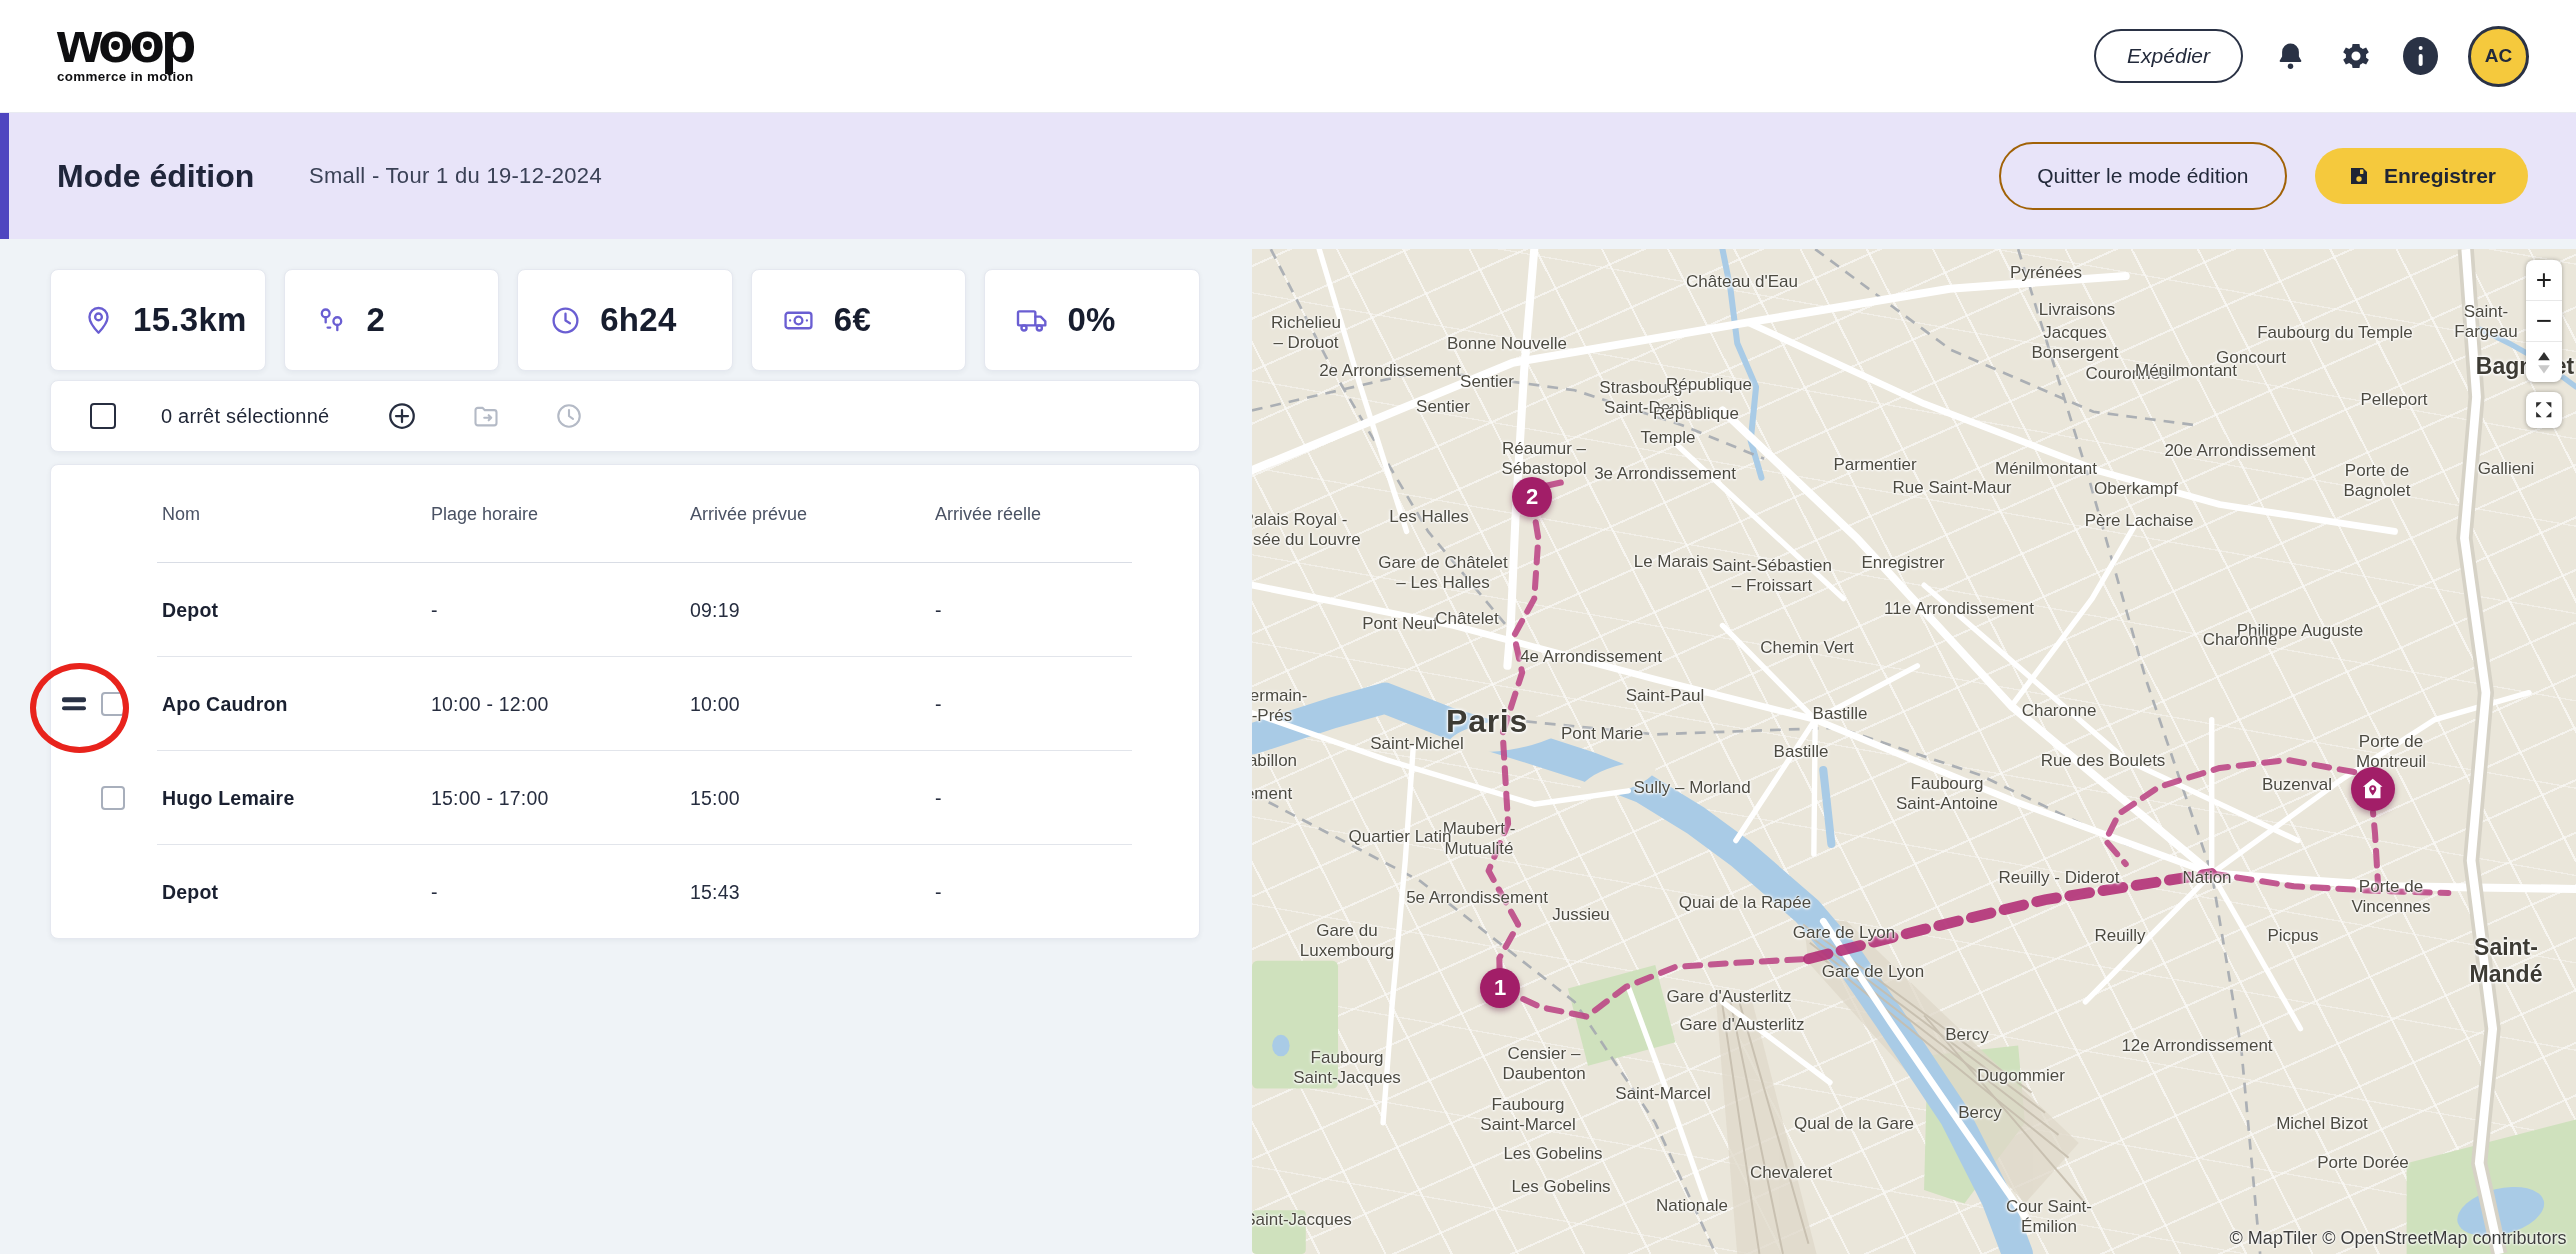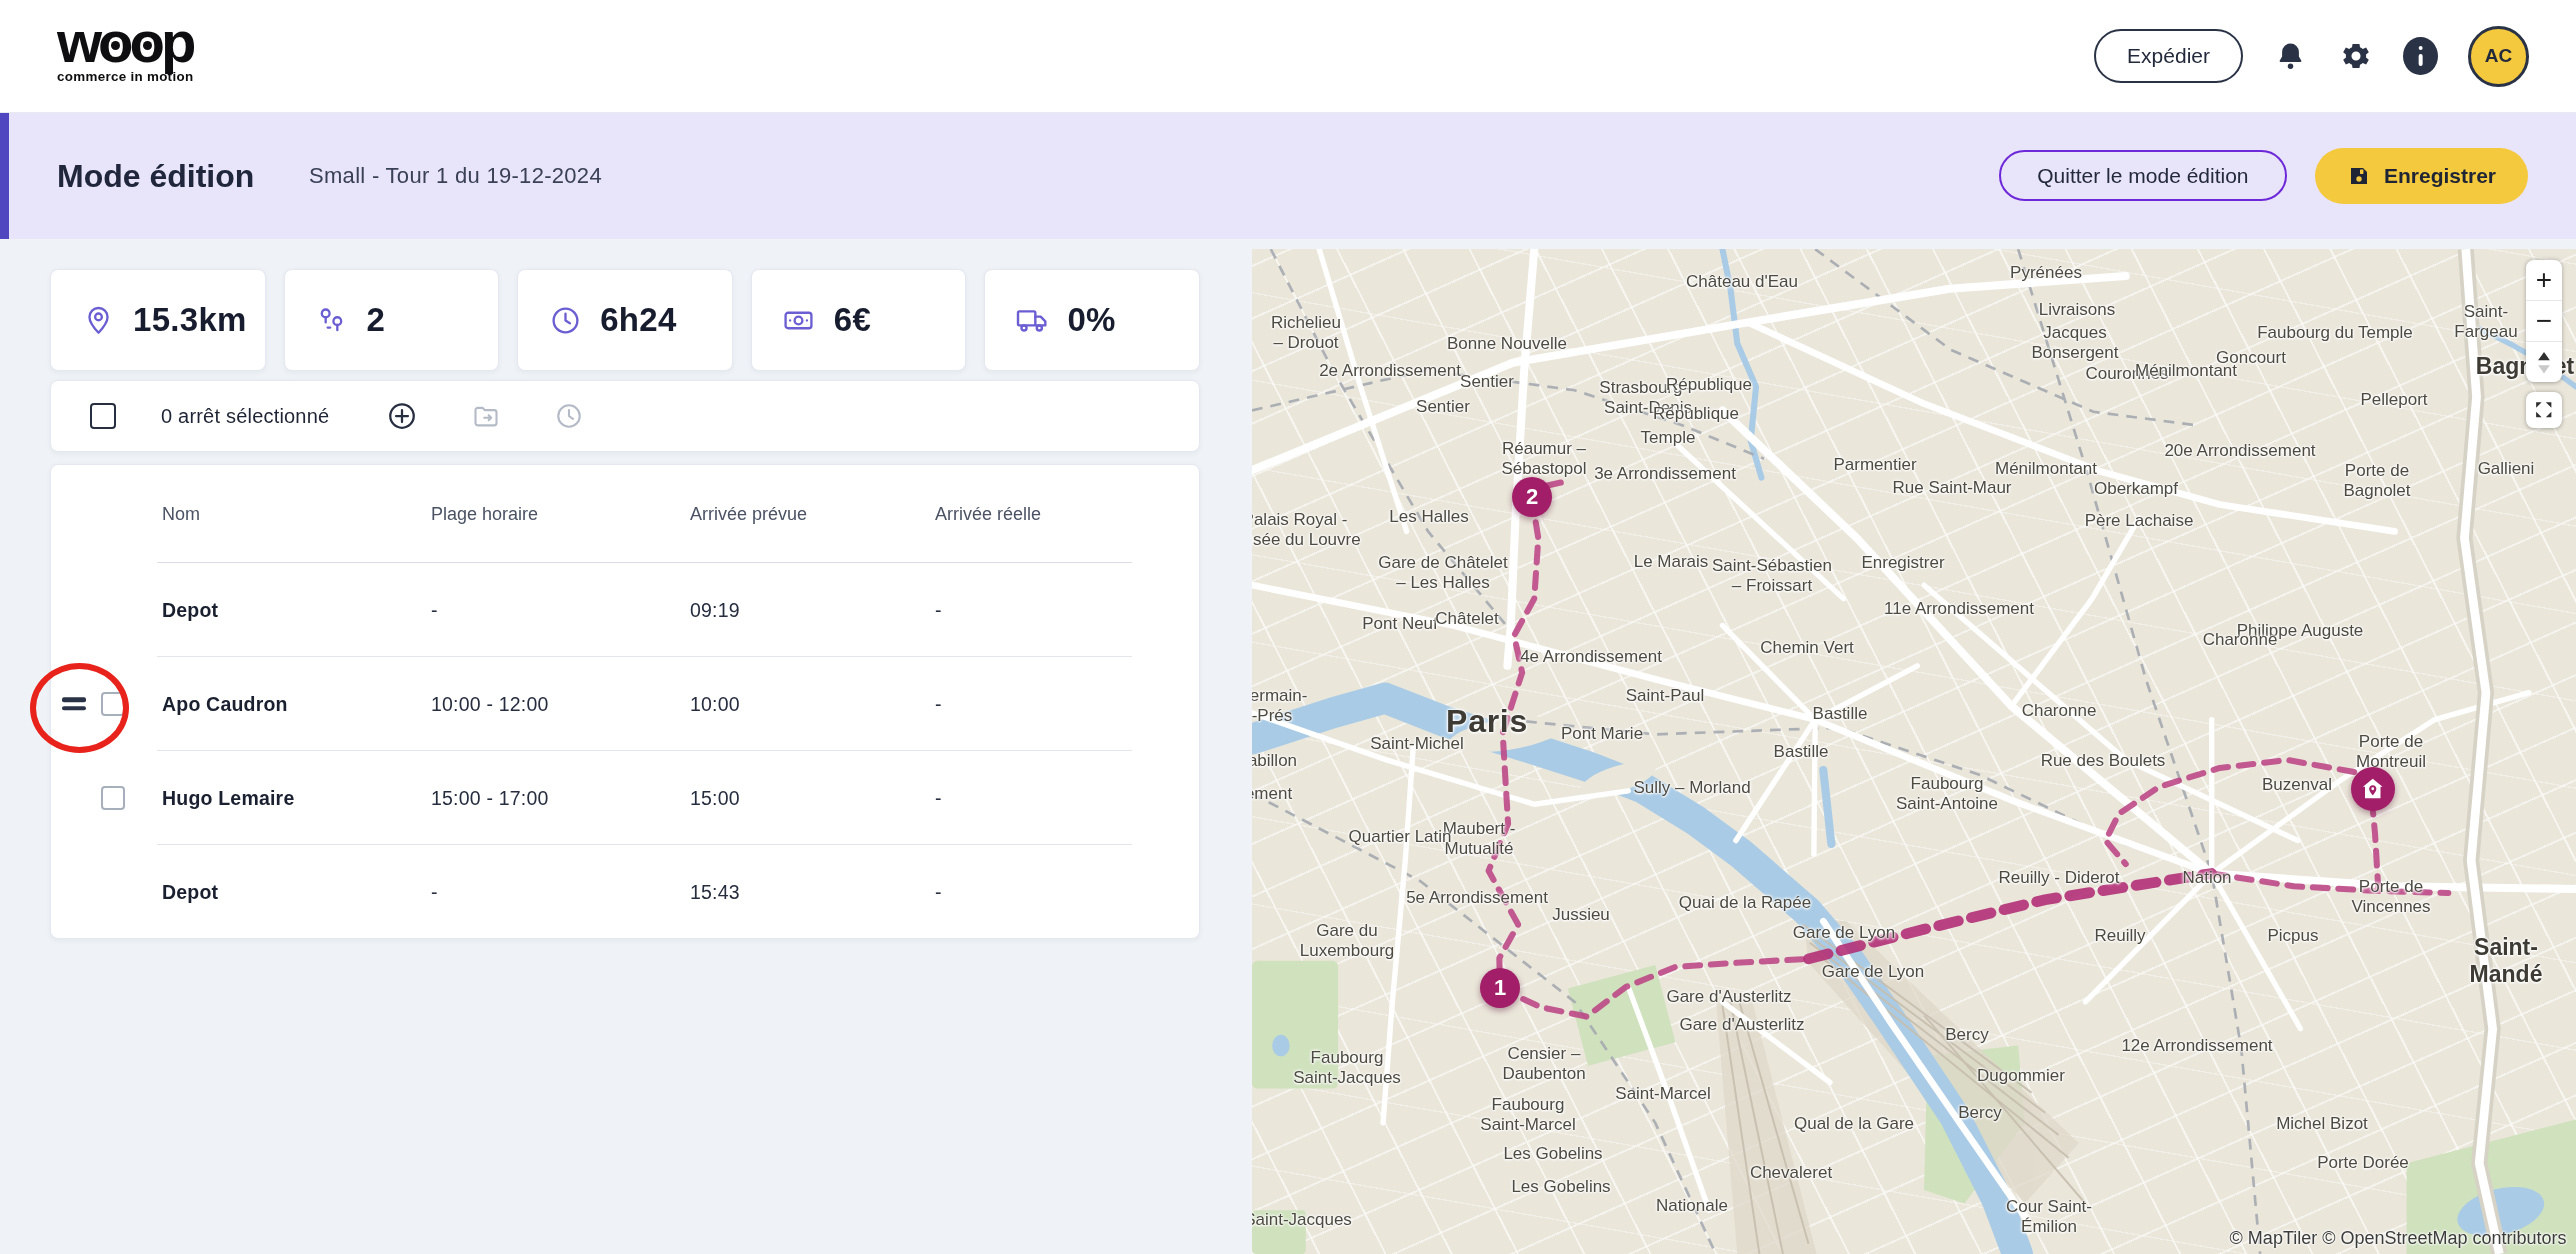--- a/index.html
+++ b/index.html
@@ -16,39 +16,39 @@
   .logo-dot.d1{left:54px;} .logo-dot.d2{left:86px;}
   .logo-tag{font-size:13.4px;font-weight:600;color:#0E0E10;letter-spacing:0.3px;display:block;margin-top:4px;}
   .mainnav{position:absolute;left:323px;top:0;height:112px;display:flex;align-items:center;gap:62px;}
   .nav-link{font-size:20px;font-weight:500;color:#2A3245;height:112px;display:flex;align-items:center;
             position:relative;cursor:pointer;white-space:nowrap;}
   .nav-link.active::after{content:"";position:absolute;left:50%;transform:translateX(-50%);
             bottom:10.8px;width:62px;height:6.7px;background:#F5C93D;border-radius:1.3px;}
   .nav-actions{position:absolute;right:47px;top:0;height:112px;display:flex;align-items:center;gap:30px;}
   .btn-outline{height:54px;padding:0 31px;border:2px solid #2A3245;border-radius:672px;background:#fff;
             font-size:21px;font-weight:500;color:#232A3B;display:flex;align-items:center;cursor:pointer;
-            font-family:"Liberation Sans",sans-serif;}
+            font-family:"Liberation Sans",sans-serif;font-style:italic;}
   .icon-btn{width:35px;height:35px;display:flex;align-items:center;justify-content:center;cursor:pointer;}
   .info-badge{width:35px;height:38px;border-radius:50%;background:#2A3245;position:relative;cursor:pointer;}
   .info-badge::before{content:"";position:absolute;left:50%;top:8.7px;transform:translateX(-50%);
             width:4.7px;height:4.7px;border-radius:50%;background:#fff;}
   .info-badge::after{content:"";position:absolute;left:50%;top:17px;transform:translateX(-50%);
             width:4.7px;height:12px;border-radius:2px;background:#fff;}
   .avatar{width:55px;height:55px;border-radius:50%;background:#F5C93D;border:3.4px solid #2A3245;
           display:flex;align-items:center;justify-content:center;font-size:19px;font-weight:700;color:#232A3B;cursor:pointer;}
 
   
   .banner{position:absolute;left:0;top:112px;width:2576px;height:127px;background:#E8E4F9;z-index:5;}
   .banner-stripe{position:absolute;left:0;top:0;width:8.7px;height:127px;background:#4F46C0;}
   .banner-title{position:absolute;left:57px;top:50%;transform:translateY(-50%);
                 font-size:32px;font-weight:800;color:#20263B;}
   .banner-sub{position:absolute;left:309px;top:50%;transform:translateY(-50%);
               font-size:22px;color:#3A4156;letter-spacing:0.3px;}
   .banner-actions{position:absolute;right:48px;top:50%;transform:translateY(-50%);display:flex;gap:28px;align-items:center;}
-  .btn-quit{height:51px;padding:0 36px;border:2px solid #6d28d9;border-radius:672px;background:transparent;
+  .btn-quit{height:68px;padding:0 36px;border:2px solid #a16207;border-radius:672px;background:transparent;
             font-size:21px;color:#232A3B;display:flex;align-items:center;cursor:pointer;
             font-family:"Liberation Sans",sans-serif;}
   .btn-save{height:56px;padding:0 32px;background:#F5C93D;border:none;border-radius:672px;
             font-size:21px;font-weight:600;color:#1F2535;display:flex;align-items:center;gap:13.4px;cursor:pointer;
             font-family:"Liberation Sans",sans-serif;}
 
   
   .stats{position:absolute;left:50px;top:269px;width:1150px;display:flex;gap:18px;}
   .stat-card{flex:1;height:102px;background:#fff;border:1.3px solid #E5E8F0;border-radius:8px;
              display:flex;align-items:center;padding-left:31px;gap:19px;

